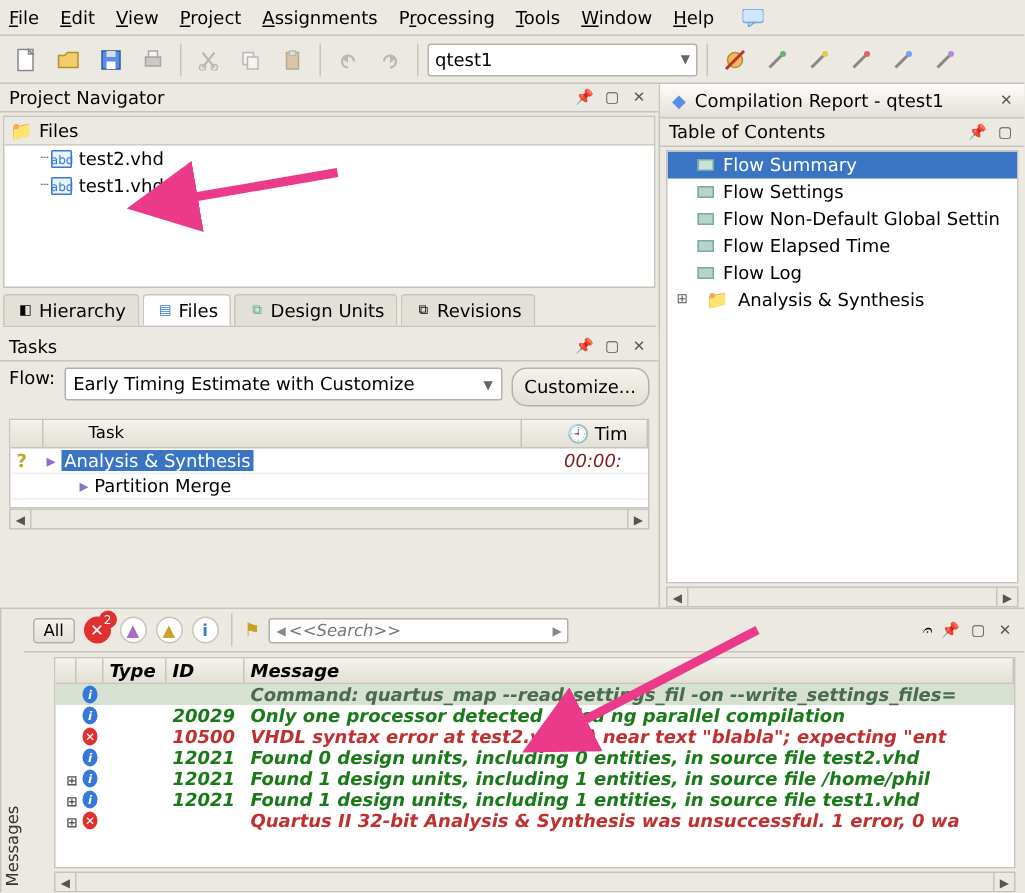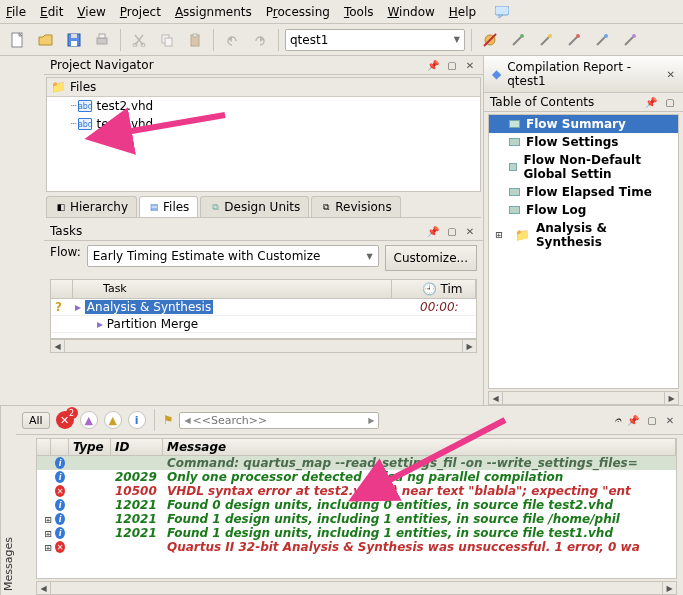--- a/index.html
+++ b/index.html
@@ -11,21 +11,21 @@
 .menubar span u { text-decoration: underline; }
 
 
 .toolbar { display: flex; align-items: center; height: 32px; padding: 2px 6px; border-bottom: 1px solid #c8c4bb; gap: 4px; background: #ece9e2; }
 .tool-btn { width: 24px; height: 24px; display: inline-flex; align-items: center; justify-content: center; border-radius: 2px; }
 .sep { width: 1px; height: 22px; background: #c8c4bb; margin: 0 2px; }
 .combo { display: inline-flex; align-items: center; border: 1px solid #b6b2a9; background: #fff; height: 22px; padding: 0 4px; border-radius: 2px; flex: 0 0 180px; }
 .combo .arrow { margin-left: auto; font-size: 8px; color: #666; }
 
 
-.main { display: flex; height: calc(595px - 24px - 32px - 190px); margin-left: 44px; }
+.main { display: flex; height: calc(595px - 24px - 32px - 190px); }
 .left-col { flex: 0 0 440px; display: flex; flex-direction: column; border-right: 1px solid #c8c4bb; }
 .right-col { flex: 1; display: flex; flex-direction: column; }
 
 
 .panel-title { display: flex; align-items: center; background: #ece9e2; padding: 2px 6px; border-bottom: 1px solid #c8c4bb; font-size: 12px; }
 .panel-title .icons { margin-left: auto; display: flex; gap: 4px; }
 .mini-icon { width: 14px; height: 14px; display: inline-flex; align-items:center; justify-content:center; color: #555; font-size:10px;}
 
 
 .pn-body { background: #fff; border: 1px solid #c8c4bb; margin: 2px; height: 115px; overflow: hidden; position: relative; }
@@ -38,21 +38,21 @@
 
 .nav-tabs { display: flex; height: 24px; margin: 0 2px; border-bottom: 1px solid #c8c4bb; background: #ece9e2; align-items: flex-end; }
 .nav-tab { display: flex; align-items:center; gap: 3px; padding: 3px 8px; border: 1px solid #c8c4bb; border-bottom: none; border-radius: 3px 3px 0 0; background: #e3e0d7; margin-right: 2px; font-size: 11px; }
 .nav-tab.active { background: #fff; }
 .tab-icon { width:12px; height:12px; display:inline-flex; align-items:center; justify-content:center; font-size:9px; }
 
 
 .tasks-bar { display: flex; align-items: flex-start; padding: 4px 6px; gap: 6px; }
 .tasks-combo { flex: 1; border: 1px solid #b6b2a9; background: #fff; height: 22px; border-radius: 2px; display:flex; align-items:center; padding:0 5px;}
 .tasks-combo .arrow { margin-left:auto; font-size:8px; color:#666;}
-.btn { border: 1px solid #b6b2a9; background: linear-gradient(#f4f2eb,#e3e0d7); height: 22px; padding: 12px 8px; border-radius: 0; display:inline-flex; align-items:center;}
+.btn { border: 1px solid #b6b2a9; background: linear-gradient(#f4f2eb,#e3e0d7); height: 22px; padding: 12px 8px; border-radius: 10px; display:inline-flex; align-items:center;}
 
 
 .task-table { margin: 4px 6px 0 6px; border: 1px solid #c8c4bb; background: #fff; height: 60px; overflow:hidden; }
 .tt-head { display: flex; background: linear-gradient(#f4f2eb,#e3e0d7); border-bottom: 1px solid #c8c4bb; gap: 24px; }
 .tt-head div { padding: 2px 6px; border-right: 1px solid #c8c4bb; font-size:11px;}
 .tt-col1 { width: 22px; }
 .tt-col2 { flex: 1; }
 .tt-col3 { width: 60px; }
 .tt-row { display: flex; align-items: center; border-bottom: 1px solid #eee; }
 .tt-row .tt-col1 { padding:1px 4px; }
@@ -60,41 +60,41 @@
 .tt-row.sel .tt-col2 span.txt { background: #3a75c4; color: #fff; padding: 0 2px; }
 .tt-row .tt-col3 { padding:1px 4px; color: #7f1d1d; font-style: italic; }
 .scroll-strip { height:14px; background:#ece9e2; border:1px solid #c8c4bb; margin:0 6px; display:flex;}
 .scroll-strip .sb-left,.scroll-strip .sb-right{width:14px;border-right:1px solid #c8c4bb;display:flex;align-items:center;justify-content:center;font-size:8px;color:#555;}
 .scroll-strip .sb-right{border-left:1px solid #c8c4bb;border-right:none;margin-left:auto;}
 
 
 .cr-tab { width:100%; display:flex; align-items:center; gap:6px; background: linear-gradient(#fdfdfb,#e3e0d7); border-bottom:1px solid #c8c4bb; padding: 4px 8px; position:relative;}
 .cr-tab .diamond { color:#5a8ee6; }
 .cr-tab .closex { margin-left:auto; font-size:10px; color:#555; }
-.toc-body { background:#fff; border:1px solid #c8c4bb; margin:2px 4px; flex:1; overflow:hidden;font-weight:bold; }
+.toc-body { background:#fff; border:1px solid #c8c4bb; margin:2px 4px; flex:1; overflow:hidden; }
 .toc-item { display:flex; align-items:center; gap:6px; padding:2px 4px 2px 20px; font-size:12px; }
 .toc-item.sel { background:#3a75c4; color:#fff; }
 .toc-item .hl { width:11px; height:8px; background:#b8d4c9; border:1px solid #7aa; display:inline-block;}
 .toc-item.sel .hl { background:#c8e4d9; }
 .toc-item .expander{ position:relative; left:-14px; width:0; font-size:9px; color:#555;}
 .toc-item .folder{ color:#c9a227;}
 
 
 .messages { position:absolute; left:0; right:0; bottom:0; height:190px; border-top:1px solid #c8c4bb; background:#ece9e2; display:flex; }
 .msg-sidelabel { writing-mode: vertical-rl; transform: rotate(180deg); font-size:11px; padding:4px 1px; color:#333; border-right:1px solid #c8c4bb;}
 .msg-main { flex:1; display:flex; flex-direction:column; }
 .msg-toolbar { display:flex; align-items:center; gap:6px; padding:3px 6px; border-bottom:1px solid #c8c4bb; background: #ece9e2;}
 .chip { border:1px solid #b6b2a9; background: linear-gradient(#f4f2eb,#e3e0d7); padding:1px 6px; border-radius:3px; font-size:11px; }
 .icon-circle { width:18px; height:18px; border-radius:50%; display:inline-flex; align-items:center; justify-content:center; color:#fff; font-size:11px; font-weight:bold;}
 .ic-red { background:#e03030; }
 .ic-purple { background:#fff; color:#a869c9; border:1px solid #c8c4bb;}
 .ic-yellow { background:#fff; color:#c9a227; border:1px solid #c8c4bb;}
 .ic-blue { background:#fff; color:#3478d8; border:1px solid #c8c4bb;}
 .search-box { border:1px solid #b6b2a9; background:#fff; padding:1px 4px; border-radius:2px; color:#888; display:flex; align-items:center; gap:2px; flex:0 0 200px;}
-.search-box input { border:none; outline:none; flex:1; font-size:11px; color:#888;}
+.search-box input { border:none; outline:none; flex:1; font-size:11px; color:#888;font-style:italic;}
 .msg-table { border:1px solid #c8c4bb; background:#fff; margin:3px 6px 2px 20px; flex:1; overflow:hidden; font-family: "DejaVu Sans Mono","Courier New",monospace; font-size:11px;}
 .mt-head { display:flex; background:linear-gradient(#f4f2eb,#e3e0d7); font-style:italic; font-weight:bold; border-bottom:1px solid #c8c4bb;}
 .mt-head div{ padding:1px 4px; border-right:1px solid #c8c4bb;}
 .mt-c0{width:14px;} .mt-c1{width:18px;} .mt-c2{width:42px;} .mt-c3{width:52px;} .mt-c4{flex:1;}
 .mt-row { display:flex; padding:0; white-space:nowrap; }
 .mt-row div{padding:0 4px;}
 .mt-row .mt-c1{display:flex;align-items:center;justify-content:center;}
 .cmd-row{background:#d6e1d2;color:#4a6b4c;font-style:italic;font-weight:bold;}
 .info-row{color:#1a7a1a;font-style:italic;font-weight:bold;}
 .err-row{color:#c03030;font-style:italic;font-weight:bold;}

